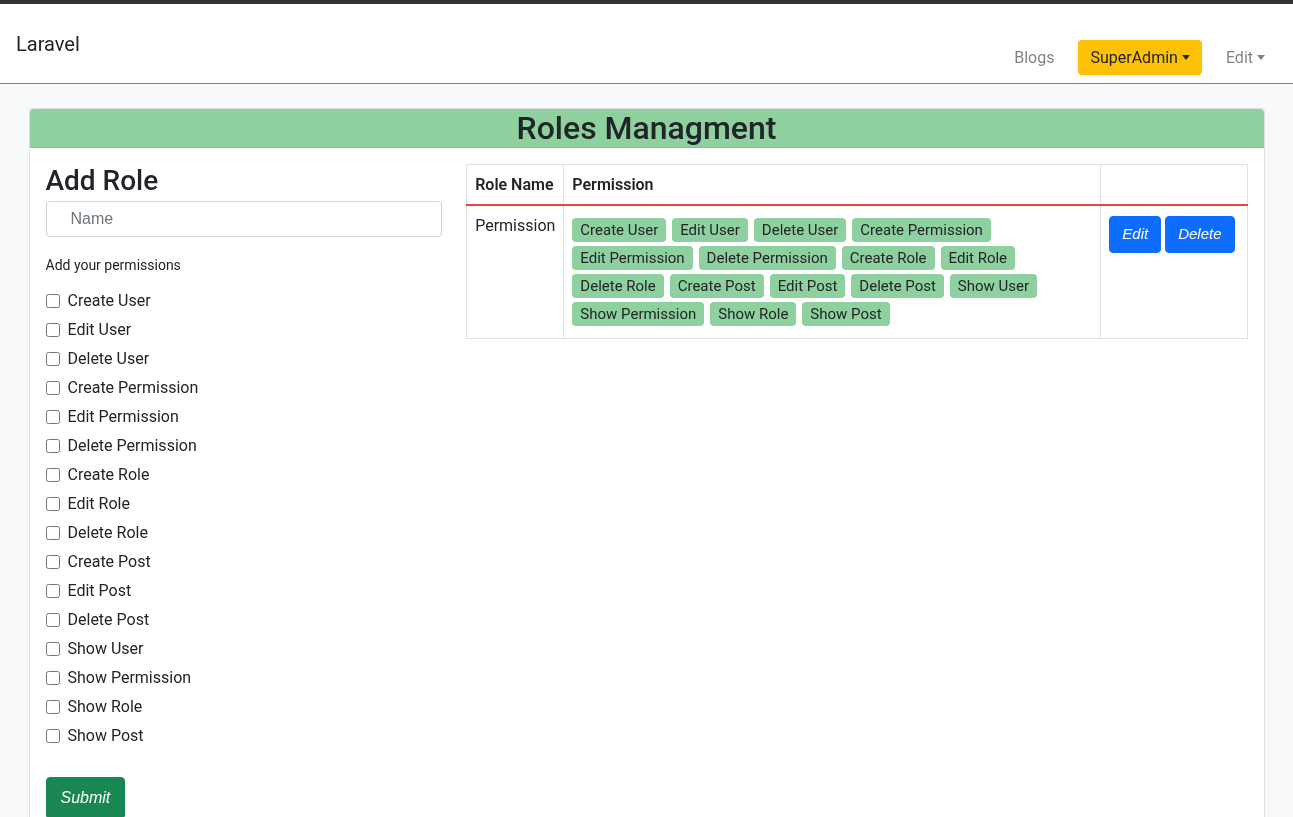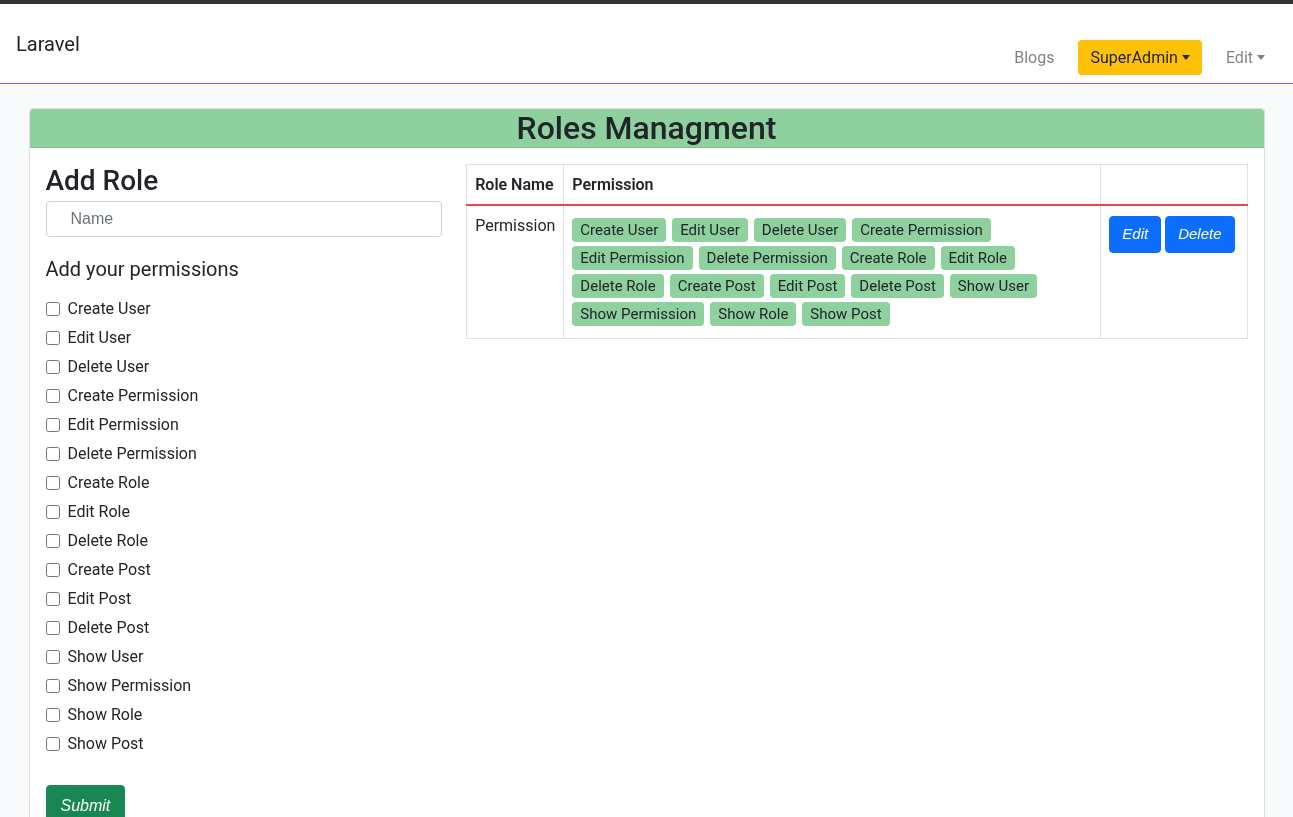--- a/index.html
+++ b/index.html
@@ -14,21 +14,21 @@
 .container { max-width: 1260px; margin: 24px auto; padding: 0 12px; }
 .card { background: #fff; border: 1px solid rgba(0,0,0,0.125); border-radius: 4px; }
 .card-header { background: #8fd19e; padding: 0 16px; text-align: center; border-bottom: 1px solid rgba(0,0,0,0.08); border-radius: 4px 4px 0 0; }
 .card-header h1 { font-size: 32px; font-weight: 500; color: #212529; }
 .card-body { padding: 16px; display: flex; gap: 24px; }
 .col-left { flex: 0 0 33%; max-width: 33%; }
 .col-right { flex: 1; }
 h2 { font-size: 28px; font-weight: 500; margin-bottom: 4px; color: #212529; }
 .form-control { width: 100%; padding: 8px 24px; font-size: 16px; border: 1px solid #ced4da; border-radius: 4px; color: #495057; background: #fff; }
 .form-control::placeholder { color: #6c757d; }
-.perm-label { margin: 20px 0 16px; font-size: 20px; color: #212529; }
+.perm-label { margin: 20px 0 16px; font-size: 14px; color: #212529; }
 .checkbox-row { display: flex; align-items: center; gap: 8px; margin-bottom: 6px; padding: 2px 0; }
 .checkbox-row input[type="checkbox"] { width: 14px; height: 14px; cursor: pointer; }
 .checkbox-row label { font-size: 16px; color: #212529; cursor: pointer; }
 .btn { display: inline-block; padding: 8px 14px; font-size: 16px; border-radius: 4px; border: 1px solid transparent; cursor: pointer; font-weight: 400; line-height: 1.5; font-style: italic; }
 .btn-success { background: #198754; color: #fff; border-color: #198754; margin-top: 24px; }
 .btn-primary { background: #0d6efd; color: #fff; border-color: #0d6efd; padding: 6px 12px; font-size: 15px; }
 .table { width: 100%; border-collapse: collapse; }
 .table th, .table td { padding: 10px 8px; text-align: left; vertical-align: top; border: 1px solid #dee2e6; }
 .table thead th { border-bottom: 2px solid #ef4444; font-weight: 600; }
 .badge { display: inline-block; padding: 3px 8px; font-size: 15px; border-radius: 4px; background: #8fd19e; color: #212529; margin: 2px 2px 2px 0; font-weight: 400; }

